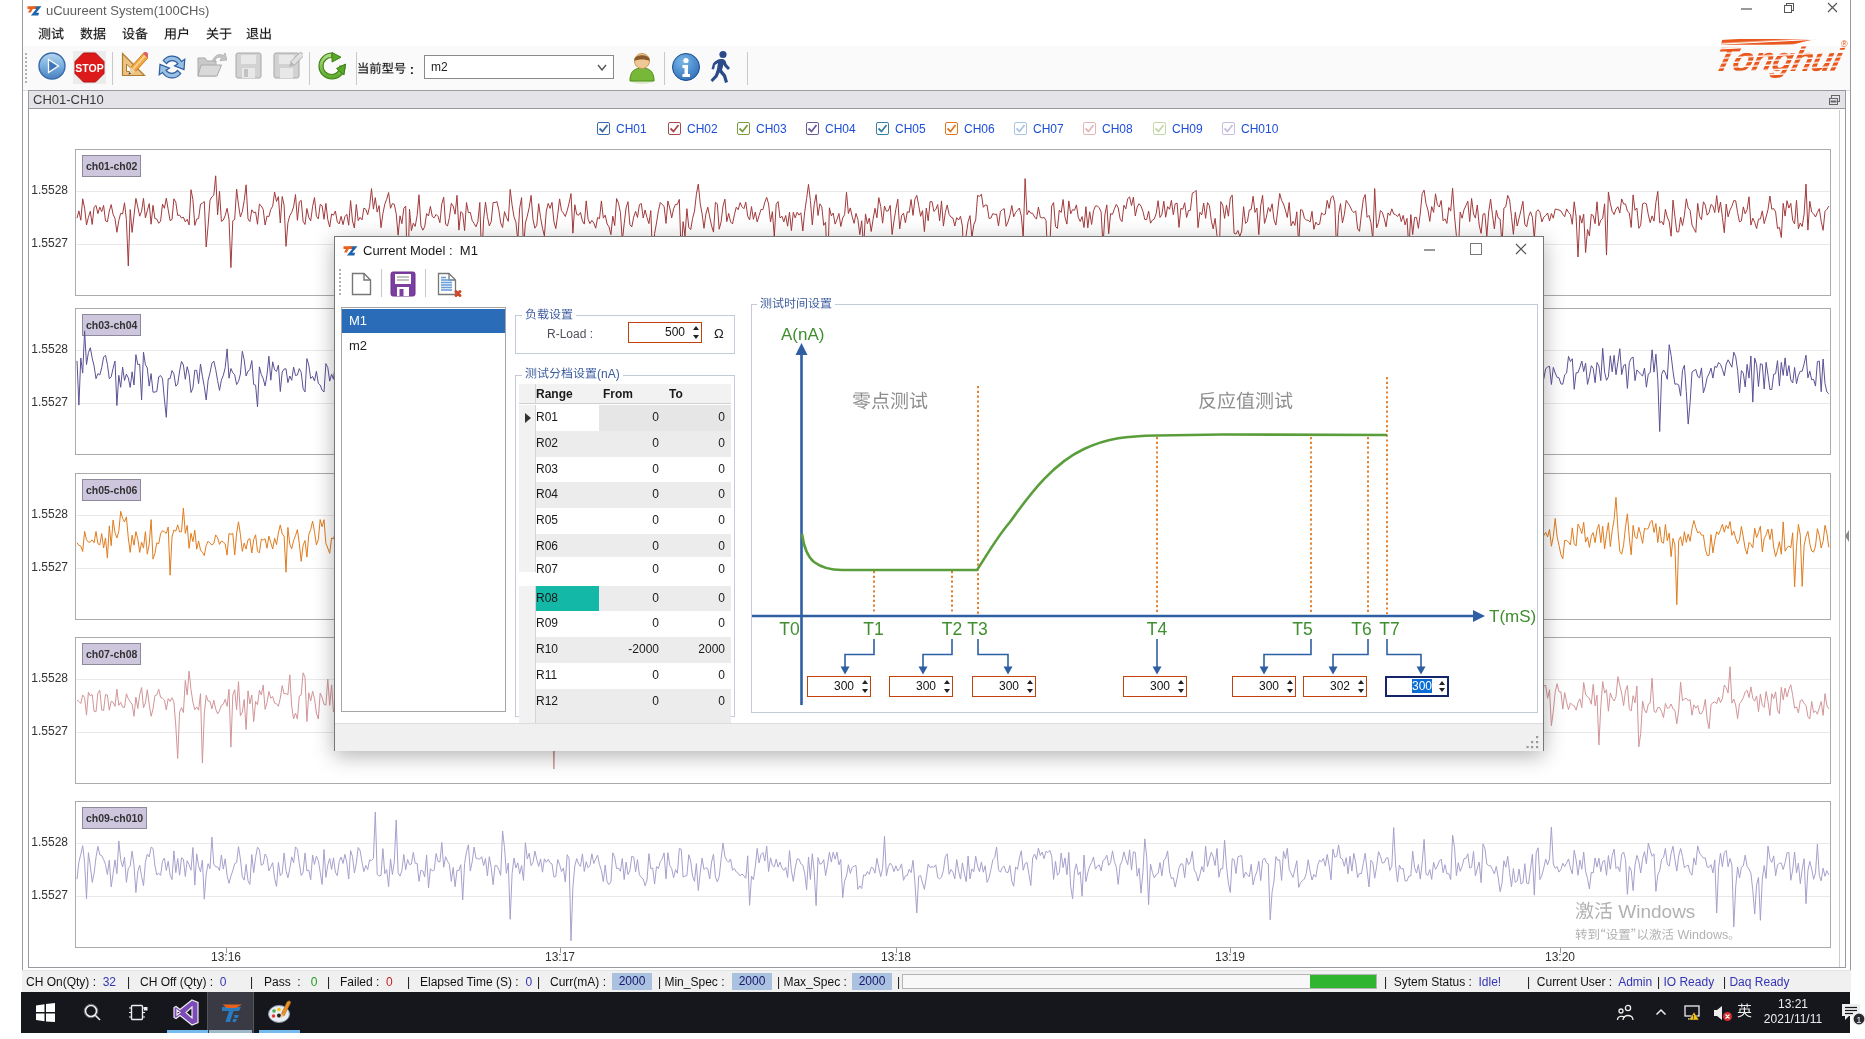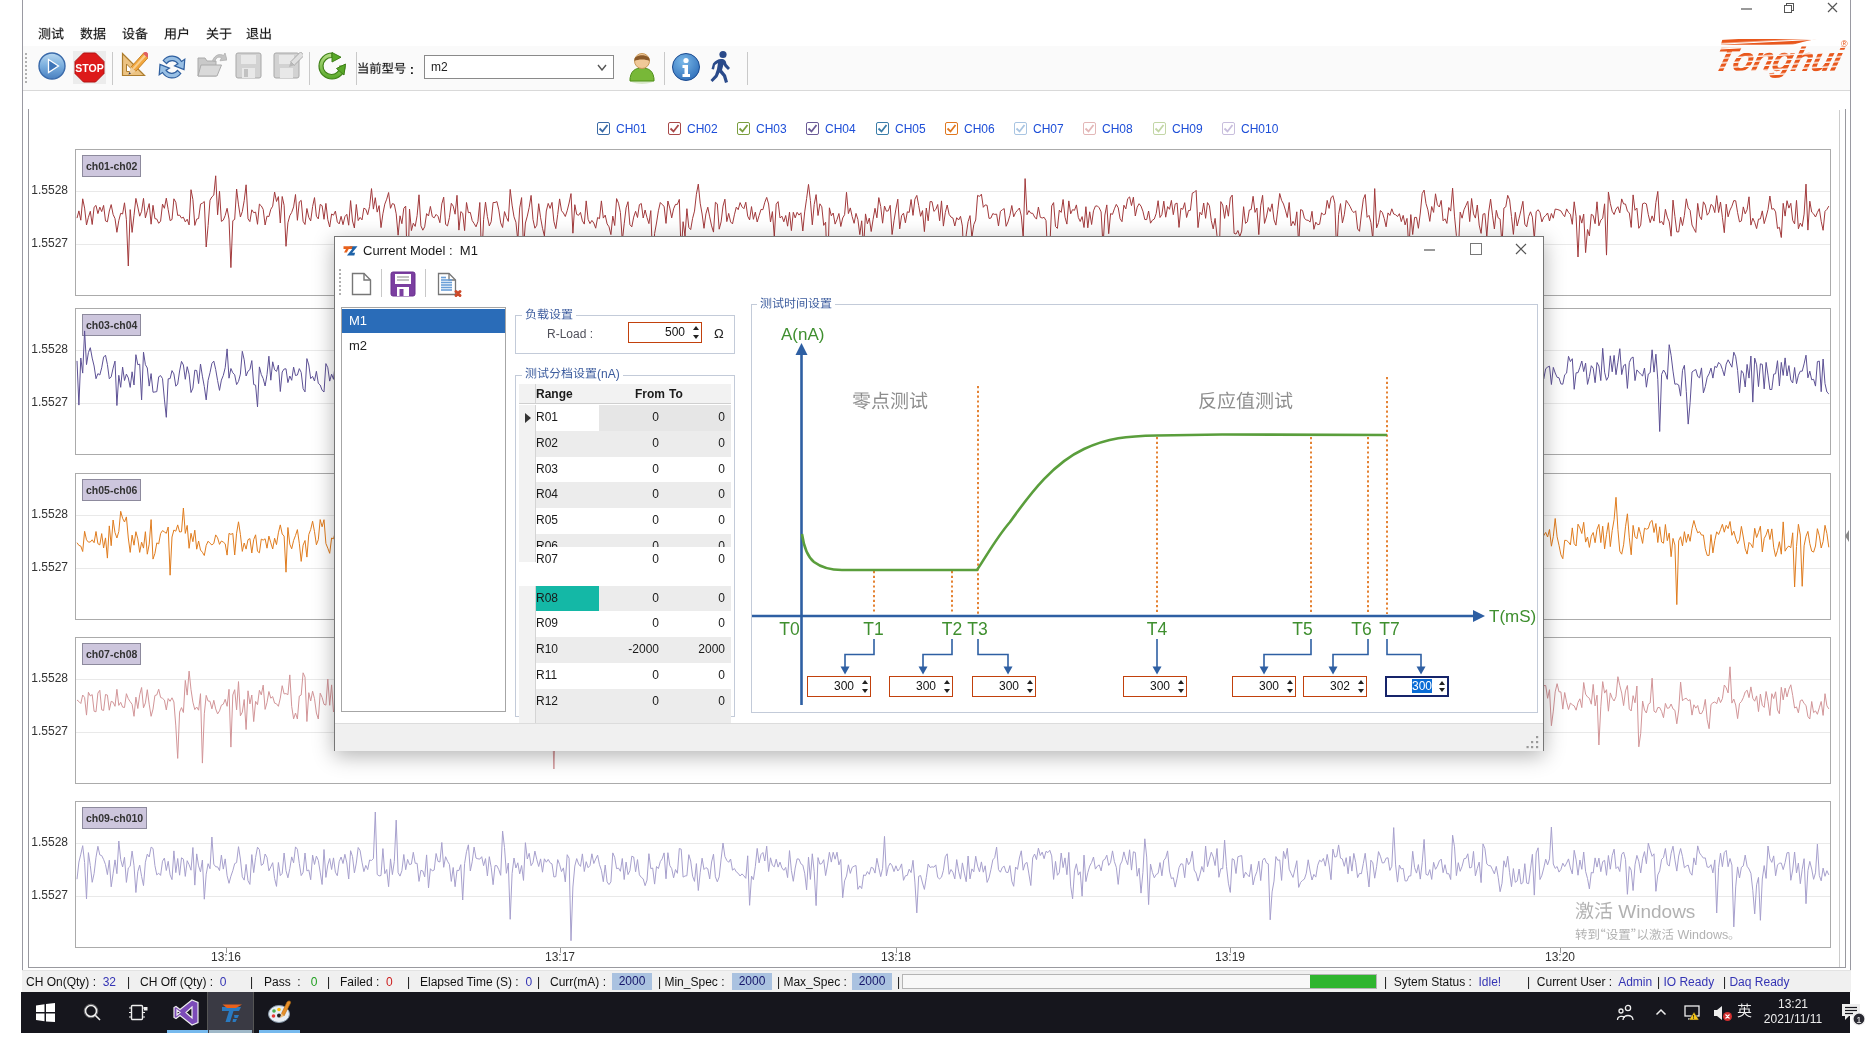--- a/index.html
+++ b/index.html
@@ -95,20 +95,27 @@
 #tbl .c1 { left:17px; width:63px; height:100%; }
 #tbl .c2 { left:80px; width:66px; height:100%; text-align:right; }
 #tbl .c3 { left:146px; width:66px; height:100%; text-align:right; }
 .dchart-lbl { font-size:19px; color:#8d8d8d; }
 </style>
 </head>
 <body>
 <div id="root">
 
 <div id="win" class="abs">
+  <div id="titlebar" class="abs">
+    <svg id="title-ico" class="abs" width="15" height="13" viewBox="0 0 15 13">
+          <path d="M6.8 2.2 L14.5 2.2 L9.2 8.7 L12.1 8.7 L11.3 11.5 L3.9 11.5 L9.2 5 L6 5 Z" fill="#1f63a8"></path>
+          <path d="M0.5 2.2 L9.8 2.2 L8.5 4.9 L5.7 4.9 L3.8 8.5 L1 8.5 L3 4.9 L0.5 4.9 Z" fill="#e8611c"></path>
+        </svg>
+    <div id="title-txt" class="abs">uCuureent System(100CHs)</div>
+  </div>
   <svg class="abs" width="120" height="19" style="left:1708px; top:0" viewBox="0 0 120 19">
     <line x1="10" y1="9" x2="21" y2="9" stroke="#555" stroke-width="1.2"></line>
     <rect x="55.5" y="3.5" width="7" height="7" fill="none" stroke="#555"></rect>
     <rect x="53.5" y="5.5" width="7" height="7" fill="#fff" stroke="#555"></rect>
     <path d="M97 3 L106 12 M106 3 L97 12" stroke="#555" stroke-width="1.2"></path>
   </svg>
   <div id="menubar" class="abs">
         <div class="abs mitem" style="left: 15px;"><zh s="13" c="#1a1a1a" b="1" done="1"><svg width="26" height="13" viewBox="0 -880 2000 1000" style="vertical-align:-1.56px" fill="#1a1a1a" stroke="#1a1a1a" stroke-width="14">
               <g transform="translate(0,0) scale(1,-1)">
                 <path d="M486 92C537 42 596 -28 624 -73L673 -39C644 4 584 72 533 121ZM312 782V154H371V724H588V157H649V782ZM867 827V7C867 -8 861 -13 847 -13C833 -14 786 -14 733 -13C742 -31 752 -60 755 -76C825 -77 868 -75 894 -64C919 -53 929 -34 929 7V827ZM730 750V151H790V750ZM446 653V299C446 178 426 53 259 -32C270 -41 289 -66 296 -78C476 13 504 164 504 298V653ZM81 776C137 745 209 697 243 665L289 726C253 756 180 800 126 829ZM38 506C93 475 166 430 202 400L247 460C209 489 135 532 81 560ZM58 -27 126 -67C168 25 218 148 254 253L194 292C154 180 98 50 58 -27Z"></path>
@@ -289,20 +296,27 @@
             <rect width="12" height="4.8" fill="#e8571c"></rect>
             <rect y="3.4" width="12" height="1.4" fill="#fff"></rect>
           </pattern>
         </defs>
         <g transform="skewX(-15)" fill="url(#str)">
           <path d="M37 2 L131 2 Q116 5.2 109 7.8 L37 7.8 Z"></path>
           <text x="35" y="34" font-family="Liberation Sans" font-size="34" font-weight="bold" font-style="italic" letter-spacing="-1">Tonghui</text>
         </g>
         <text x="155" y="10" font-size="9" fill="#e8571c">®</text>
       </svg>
+  <div id="mdihdr" class="abs">CH01-CH10
+    <svg style="position:absolute; right:4px; top:3px" width="13" height="12" viewBox="0 0 13 12">
+      <rect x="3.5" y="1.5" width="8" height="6" fill="none" stroke="#666"></rect>
+      <rect x="1.5" y="4.5" width="8" height="6" fill="#e4e4e8" stroke="#666"></rect>
+      <rect x="2.5" y="6.5" width="6" height="2" fill="#666"></rect>
+    </svg>
+  </div>
   <div id="mdibody" class="abs"></div>
   <div id="rsplit" class="abs"></div>
   <svg class="abs" style="left:1820px; top:528px" width="8" height="16" viewBox="0 0 8 16">
     <path d="M6 2 L2 8 L6 14 Z" fill="#8a8a8a"></path>
   </svg>
 </div>
 
 <div id="chks">
       <div class="abs chk" style="left: 597px; border: 1.5px solid rgb(58, 106, 165);">
         <svg width="13" height="13" viewBox="0 0 13 13" style="left:-1px;top:-1px">
@@ -686,21 +700,21 @@
                 <path d="M122 776C175 729 242 662 273 619L324 672C292 713 225 778 171 822ZM43 526V454H184V95C184 49 153 16 134 4C148 -11 168 -42 175 -60C190 -40 217 -20 395 112C386 127 374 155 368 175L257 94V526ZM491 804V693C491 619 469 536 337 476C351 464 377 435 386 420C530 489 562 597 562 691V734H739V573C739 497 753 469 823 469C834 469 883 469 898 469C918 469 939 470 951 474C948 491 946 520 944 539C932 536 911 534 897 534C884 534 839 534 828 534C812 534 810 543 810 572V804ZM805 328C769 248 715 182 649 129C582 184 529 251 493 328ZM384 398V328H436L422 323C462 231 519 151 590 86C515 38 429 5 341 -15C355 -31 371 -61 377 -80C474 -54 566 -16 647 39C723 -17 814 -58 917 -83C926 -62 947 -32 963 -16C867 4 781 39 708 86C793 160 861 256 901 381L855 401L842 398Z"></path>
               </g>
               <g transform="translate(5000,0) scale(1,-1)">
                 <path d="M651 748H820V658H651ZM417 748H582V658H417ZM189 748H348V658H189ZM190 427V6H57V-50H945V6H808V427H495L509 486H922V545H520L531 603H895V802H117V603H454L446 545H68V486H436L424 427ZM262 6V68H734V6ZM262 275H734V217H262ZM262 320V376H734V320ZM262 172H734V113H262Z"></path>
               </g>
             </svg></zh><span style="position:relative; font-size:12px; color:#3b5b9d">(nA)</span></div>
     <div id="tbl">
           <div class="hdr">
             <div class="c0" style="background:#f2f2f2"></div>
             <div class="c1" style="line-height:20px">Range</div>
-            <div class="c2" style="line-height:20px;text-align:right;padding-left:4px">From</div>
+            <div class="c2" style="line-height:20px;text-align:left;padding-left:4px">From</div>
             <div class="c3" style="line-height:20px;text-align:left;padding-left:4px">To</div>
           </div>
           <div class="rw" style="top: 21px; height: 25.8px;">
             <div class="c0">
               <svg width="8" height="10" viewBox="0 0 8 10" style="left:5px;top:8px">
                 <path d="M1 0 L7 5 L1 10 Z" fill="#333"></path>
               </svg>
             </div>
             <div class="c1" style="background:#fff;line-height:25.8px">R01</div>
             <div class="c2" style="background:#e6e6e6;line-height:25.8px;padding-right:6px">0</div>
@@ -729,21 +743,21 @@
             <div class="c1" style="background:#fff;line-height:25.8px">R05</div>
             <div class="c2" style="background:#fff;line-height:25.8px;padding-right:6px">0</div>
             <div class="c3" style="background:#fff;line-height:25.8px;padding-right:6px">0</div>
           </div>
           <div class="rw" style="top: 150px; height: 25.8px;">
             <div class="c0"></div>
             <div class="c1" style="background:#ececec;line-height:25.8px">R06</div>
             <div class="c2" style="background:#ececec;line-height:25.8px;padding-right:6px">0</div>
             <div class="c3" style="background:#ececec;line-height:25.8px;padding-right:6px">0</div>
           </div>
-          <div class="rw" style="top: 163px; height: 15px;">
+          <div class="rw" style="top: 173px; height: 15px;">
             <div class="c0"></div>
             <div class="c1" style="background:#fff;line-height:25.8px">R07</div>
             <div class="c2" style="background:#fff;line-height:25.8px;padding-right:6px">0</div>
             <div class="c3" style="background:#fff;line-height:25.8px;padding-right:6px">0</div>
           </div>
           <div class="rw" style="top: 201.6px; height: 25.8px;">
             <div class="c0"></div>
             <div class="c1" style="background:#14b8a6;line-height:25.8px">R08</div>
             <div class="c2" style="background:#ececec;line-height:25.8px;padding-right:6px">0</div>
             <div class="c3" style="background:#ececec;line-height:25.8px;padding-right:6px">0</div>

